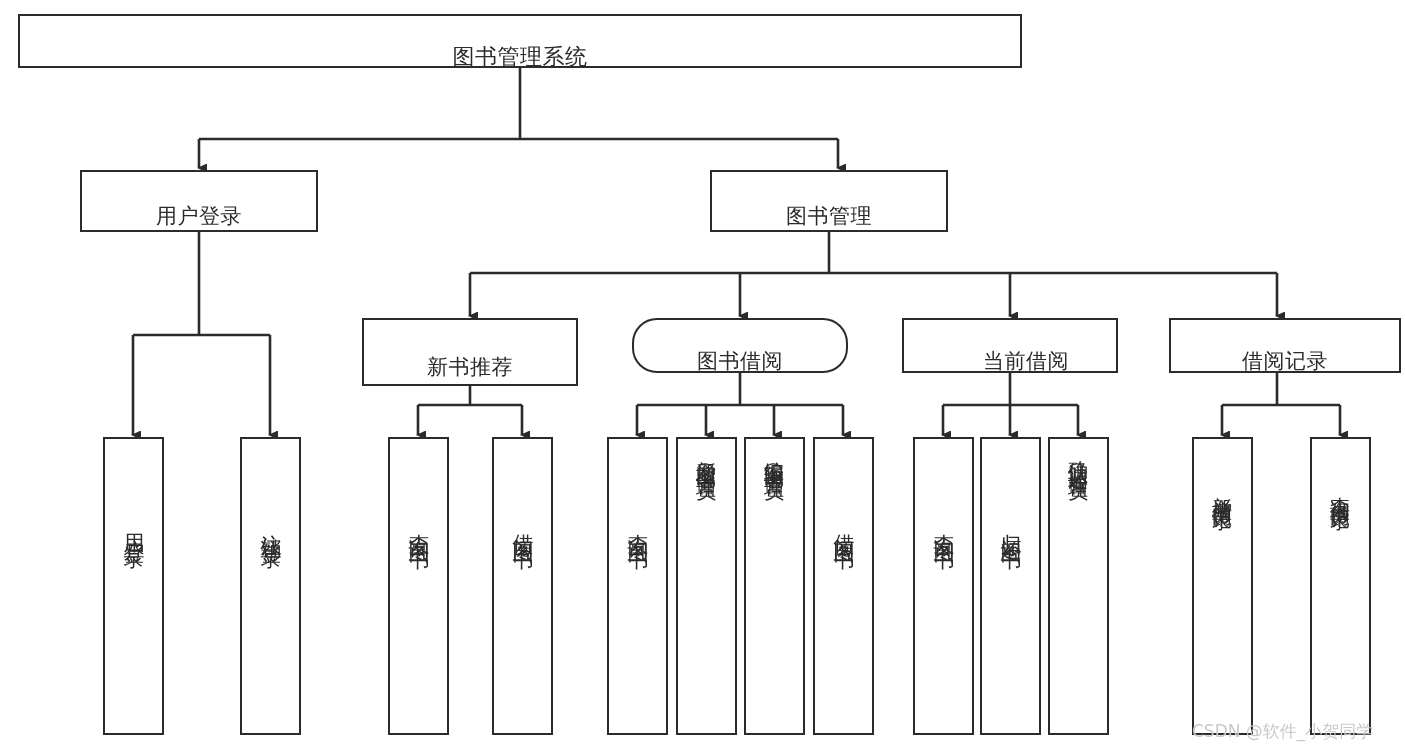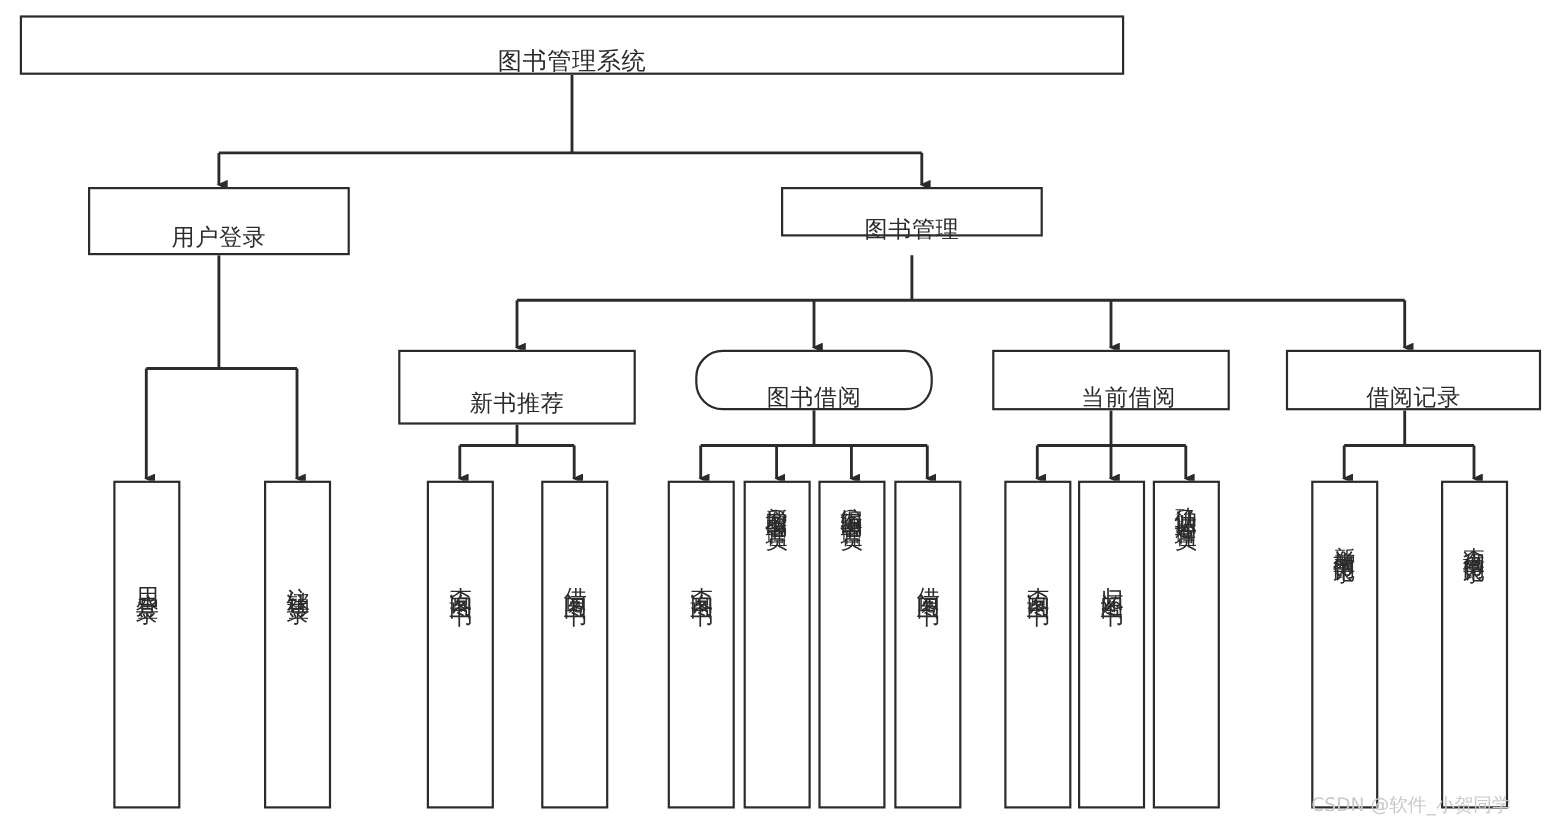--- a/index.html
+++ b/index.html
@@ -134,21 +134,21 @@
     </g>
   </svg>
 
   <div class="node horiz root" style="left:18px; top:14px; width:1004px; height:54px;">
     <span class="node-label">图书管理系统</span>
   </div>
 
   <div class="node horiz" style="left:80px; top:170px; width:238px; height:62px;">
     <span class="node-label">用户登录</span>
   </div>
-  <div class="node horiz" style="left:710px; top:170px; width:238px; height:45px;">
+  <div class="node horiz" style="left:710px; top:170px; width:238px; height:62px;">
     <span class="node-label">图书管理</span>
   </div>
 
   <div class="node horiz" style="left:362px; top:318px; width:216px; height:68px;">
     <span class="node-label">新书推荐</span>
   </div>
   <div class="node horiz" style="left:632px; top:318px; width:216px; height:55px;border-radius:25px;">
     <span class="node-label">图书借阅</span>
   </div>
   <div class="node horiz" style="left:902px; top:318px; width:216px; height:55px;padding-left:32px;">

